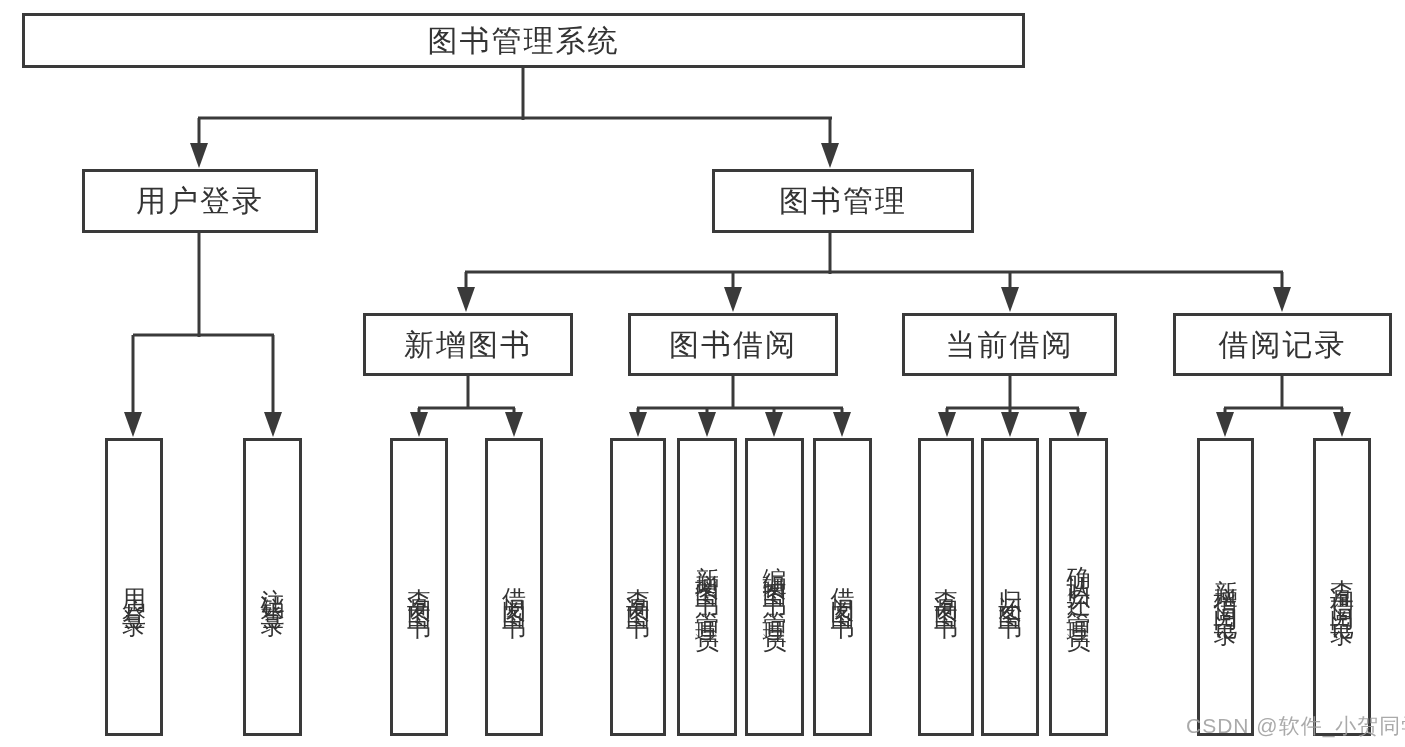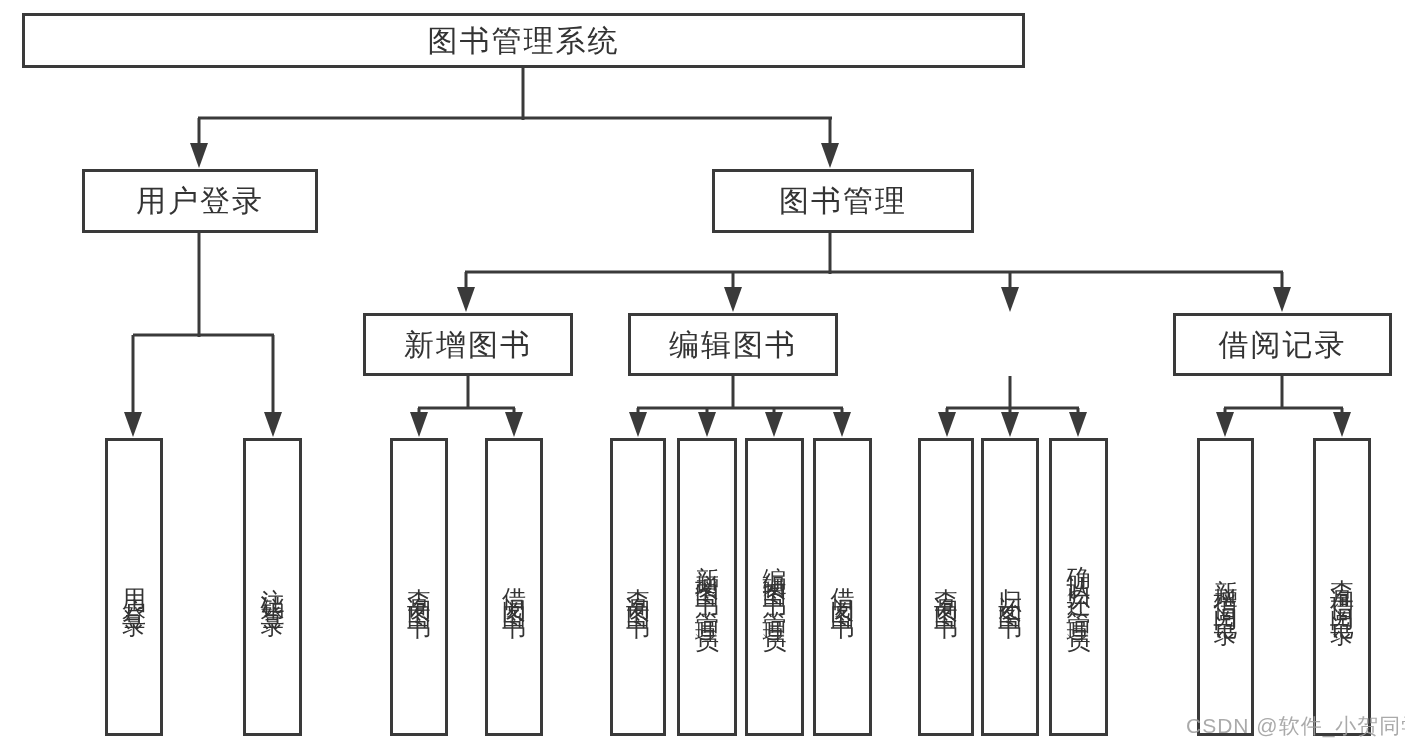--- a/index.html
+++ b/index.html
@@ -85,21 +85,24 @@
     <span>用户登录</span>
   </div>
   <div class="box h" style="left:712px;top:169px;width:262px;height:64px">
     <span>图书管理</span>
   </div>
 
   <div class="box h" style="left:363px;top:313px;width:210px;height:63px">
     <span>新增图书</span>
   </div>
   <div class="box h" style="left:628px;top:313px;width:210px;height:63px">
-    <span>编辑图书</span>
+    <span>图书借阅</span>
+  </div>
+  <div class="box h" style="left:902px;top:313px;width:215px;height:63px">
+    <span>当前借阅</span>
   </div>
   <div class="box h" style="left:1173px;top:313px;width:219px;height:63px">
     <span>借阅记录</span>
   </div>
 
   <div class="box v" style="left:105px;top:438px;width:58px;height:298px">
     <span>用户登录</span>
   </div>
   <div class="box v" style="left:243px;top:438px;width:59px;height:298px">
     <span>注销登录</span>

